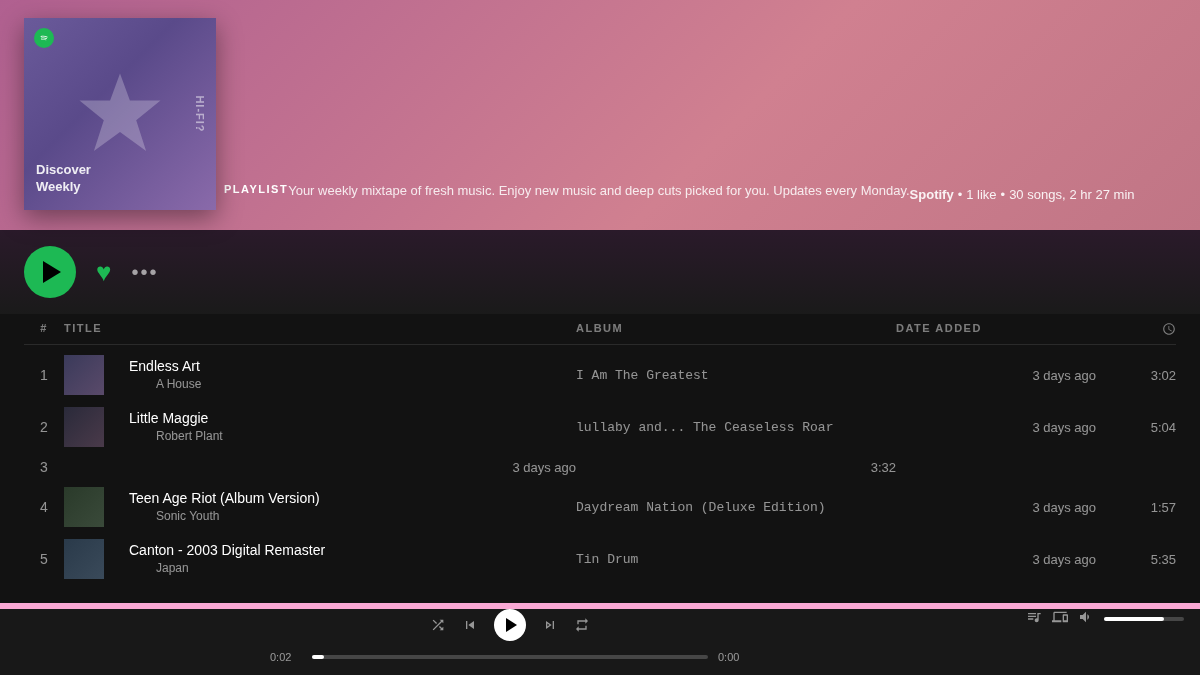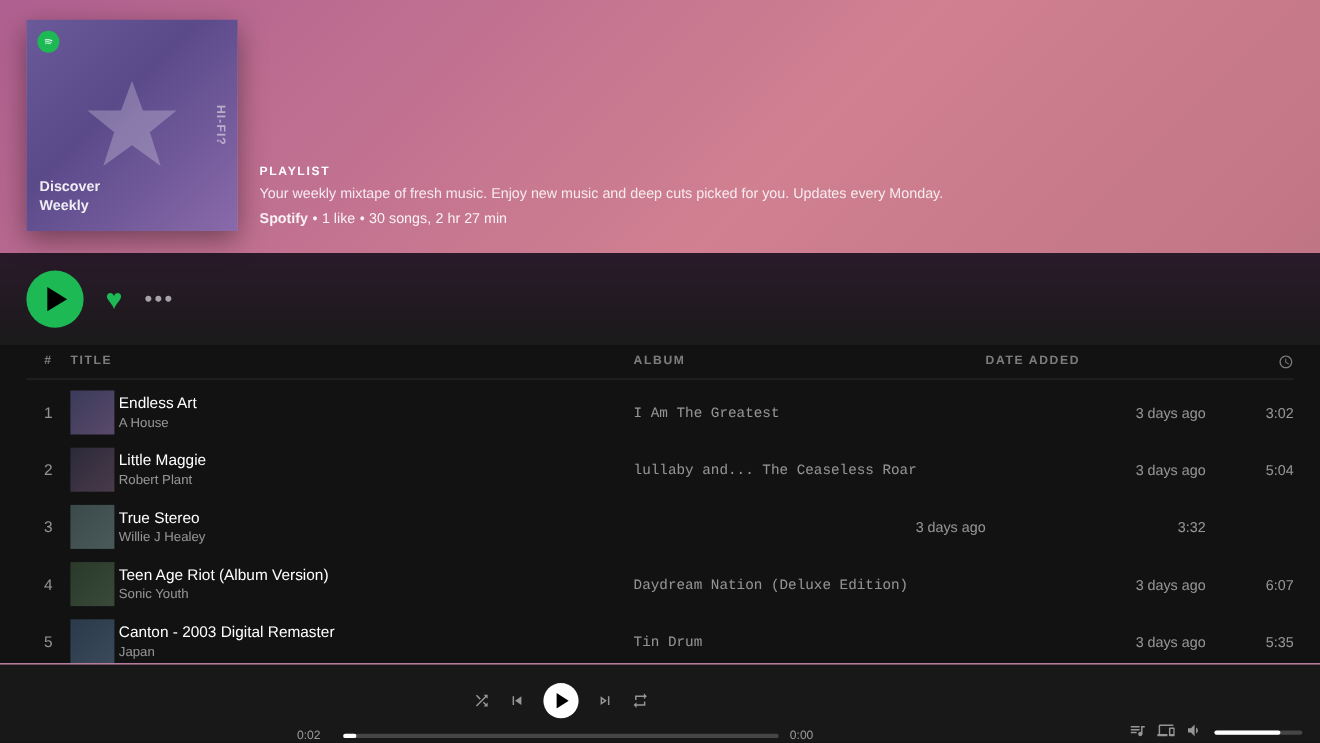--- a/index.html
+++ b/index.html
@@ -81,23 +81,23 @@
       width: 20px;
       height: 20px;
       background: #1DB954;
       border-radius: 50%;
       display: flex;
       align-items: center;
       justify-content: center;
     }
 
     .hero-info {
-      margin-left: 20px;
-      display: flex;
-      flex-direction: column;
+      margin-left: 8px;
+      display: flex;
+      flex-direction: row;
       justify-content: flex-end;
       padding-bottom: 4px;
     }
 
     .hero-type {
       font-size: 11px;
       font-weight: 700;
       letter-spacing: 1.5px;
       text-transform: uppercase;
       margin-bottom: 6px;
@@ -223,21 +223,21 @@
 
     .track-num {
       text-align: center;
       font-size: 14px;
       color: rgba(255,255,255,0.55);
     }
 
     .track-info {
       display: flex;
       align-items: center;
-      gap: 4px;
+      gap: 25px;
     }
 
     .track-thumb {
       width: 40px;
       height: 40px;
       background: #333;
       flex-shrink: 0;
       overflow: hidden;
     }
 
@@ -256,20 +256,21 @@
       font-size: 14px;
       font-weight: 500;
       color: #fff;
       line-height: 1.4;
     }
 
     .track-artist {
       font-size: 12px;
       color: rgba(255,255,255,0.55);
       line-height: 1.4;
+      margin-left: 27px;
     }
 
     .track-album {
       font-size: 13px;
       color: rgba(255,255,255,0.55);
       font-family: Liberation Mono, monospace;
     }
 
     .track-date {
       font-size: 13px;
@@ -284,23 +285,23 @@
     }
 
     
     .player-bar {
       position: absolute;
       bottom: 0;
       left: 0;
       right: 0;
       height: 72px;
       background: #181818;
-      border-top: 1px solid #f9a8d4;
-      display: flex;
-      align-items: flex-end;
+      border-top: 6px solid #f9a8d4;
+      display: flex;
+      align-items: flex-start;
       padding: 0 16px;
       gap: 0;
       margin-top: 40px;
     }
 
     .player-progress-area {
       flex: 1;
       display: flex;
       flex-direction: column;
       align-items: center;
@@ -487,42 +488,35 @@
           <span class="track-title">Little Maggie</span>
           <span class="track-artist">Robert Plant</span>
         </div>
       </div>
       <div class="track-album">lullaby and... The Ceaseless Roar</div>
       <div class="track-date">3 days ago</div>
       <div class="track-duration">5:04</div>
     </div>
       <div class="track-row">
       <div class="track-num">3</div>
-      <div class="track-info">
-        <div class="track-thumb track-thumb-3"></div>
-        <div class="track-names">
-          <span class="track-title">True Stereo</span>
-          <span class="track-artist">Willie J Healey</span>
-        </div>
-      </div>
       <div class="track-date">3 days ago</div>
       <div class="track-duration">3:32</div>
     </div>
       <div class="track-row">
       <div class="track-num">4</div>
       <div class="track-info">
         <div class="track-thumb track-thumb-4"></div>
         <div class="track-names">
           <span class="track-title">Teen Age Riot (Album Version)</span>
           <span class="track-artist">Sonic Youth</span>
         </div>
       </div>
       <div class="track-album">Daydream Nation (Deluxe Edition)</div>
       <div class="track-date">3 days ago</div>
-      <div class="track-duration">6:07</div>
+      <div class="track-duration">1:57</div>
     </div>
       <div class="track-row">
       <div class="track-num">5</div>
       <div class="track-info">
         <div class="track-thumb track-thumb-5"></div>
         <div class="track-names">
           <span class="track-title">Canton - 2003 Digital Remaster</span>
           <span class="track-artist">Japan</span>
         </div>
       </div>

